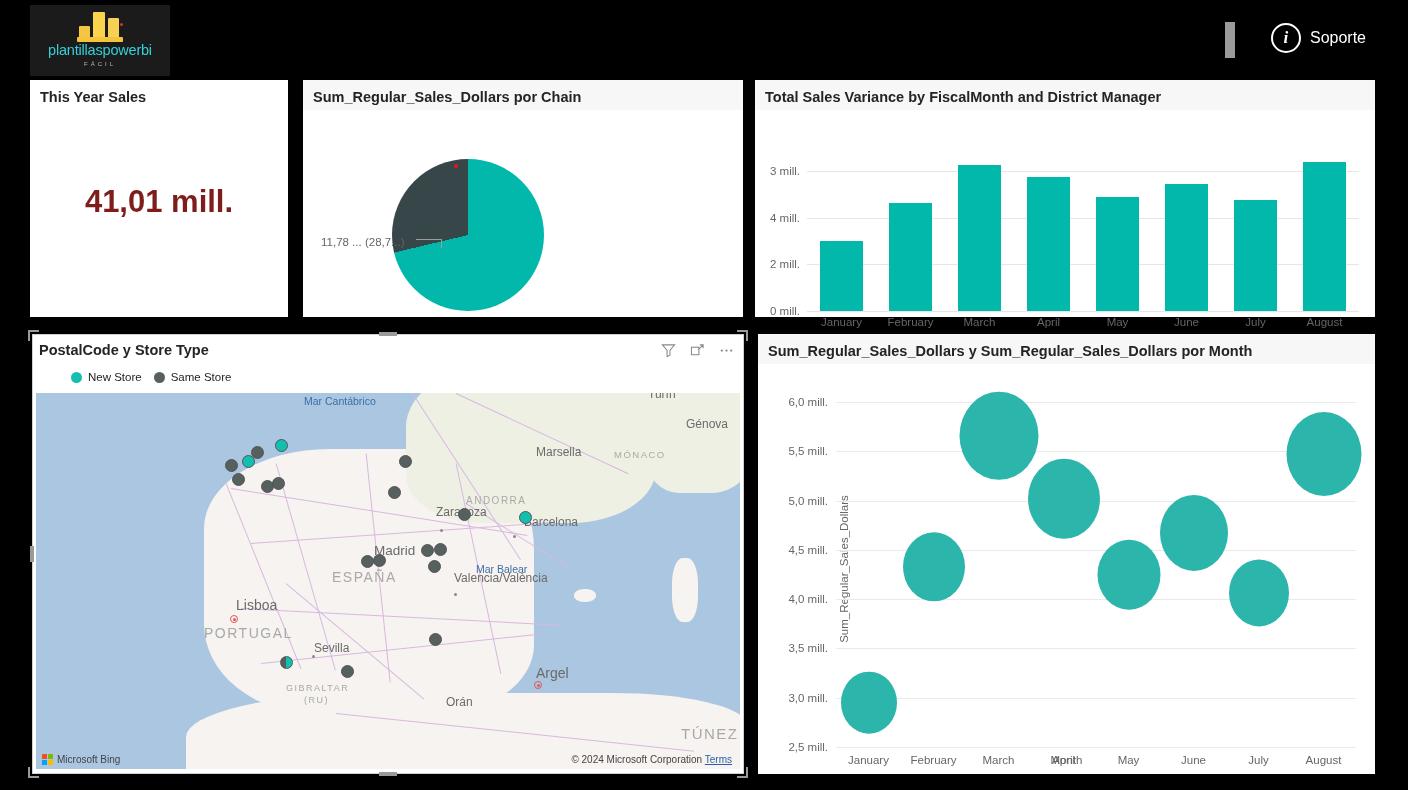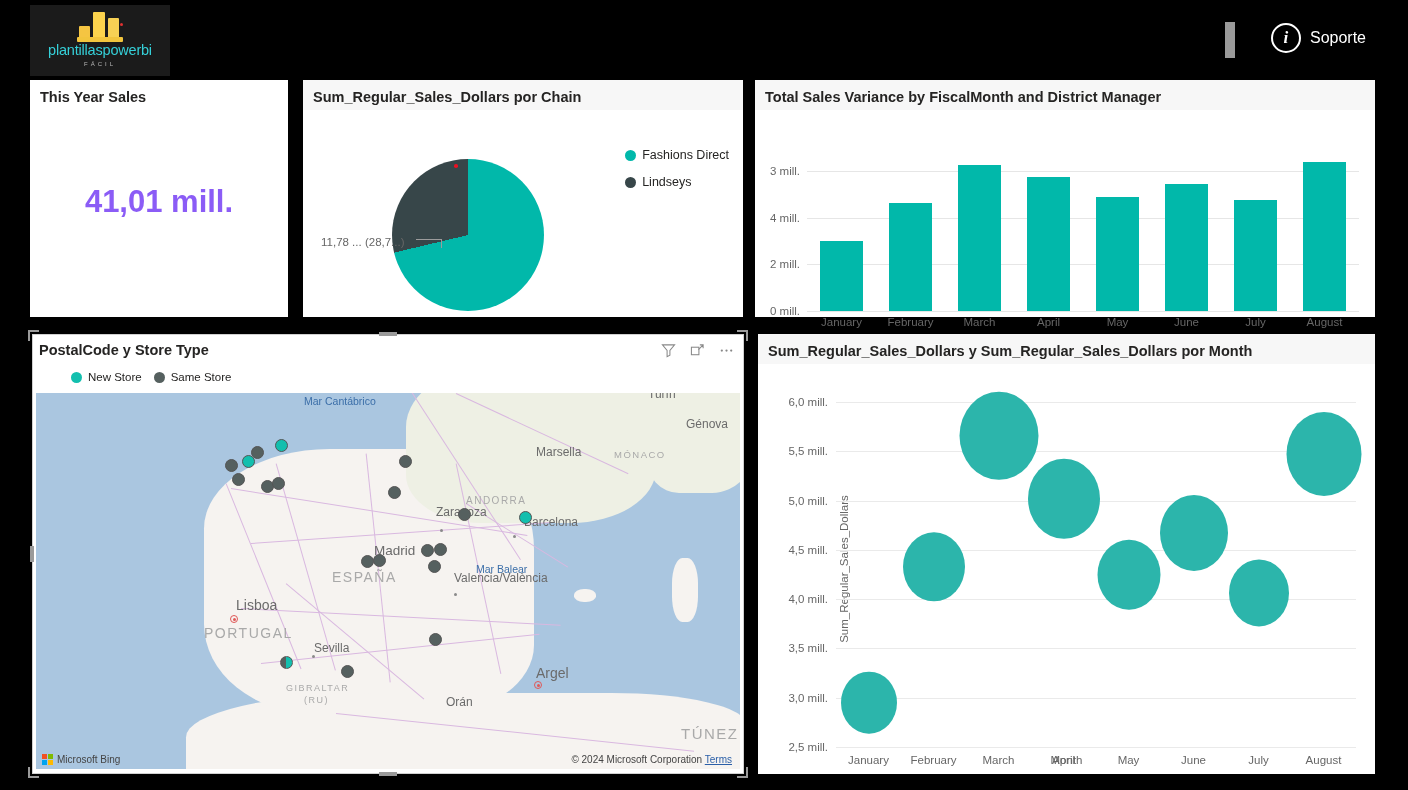--- a/index.html
+++ b/index.html
@@ -45,21 +45,21 @@
     font-size: 14.5px; font-weight: bold; color: #252423;
     padding: 9px 0 0 10px; background: #f7f7f7; height: 30px;
   }
   .panel-body { position: relative; background: #ffffff; }
 
   
   #card { left: 30px; top: 80px; width: 258px; height: 237px; }
   #card .panel-title { background: #ffffff; }
   .card-value {
     position: absolute; left: 0; top: 104px; width: 100%;
-    text-align: center; font-size: 31px; font-weight: bold; color: #8b5cf6;
+    text-align: center; font-size: 31px; font-weight: bold; color: #7f1d1d;
   }
 
   
   #pie-panel { left: 303px; top: 80px; width: 440px; height: 237px; }
   .pie-legend { position: absolute; right: 14px; top: 38px; }
   .legend-row { display: flex; align-items: center; gap: 6px; margin-bottom: 13px; }
   .legend-dot { width: 11px; height: 11px; border-radius: 50%; display: inline-block; }
   .legend-text { font-size: 12.5px; color: #252423; }
   .pie {
     position: absolute; left: 89px; top: 49px; width: 152px; height: 152px; border-radius: 50%;
@@ -174,30 +174,20 @@
 
   <div class="panel" id="pie-panel">
     <div class="panel-title">Sum_Regular_Sales_Dollars por Chain</div>
     <div class="panel-body" style="height:207px">
       <div class="pie"></div>
       <div class="pie-reddot"></div>
       <div class="leader leader-top"></div>
       <div class="leader leader-bot"></div>
       <div class="lbl-top">11,78 ... (28,7...)</div>
       <div class="lbl-bot">29,23 mill. (71,27%)</div>
-      <div class="pie-legend" id="pie-legend">
-          <div class="legend-row">
-            <span class="legend-dot" style="background:#01b8aa"></span>
-            <span class="legend-text">Fashions Direct</span>
-          </div>
-          <div class="legend-row">
-            <span class="legend-dot" style="background:#374649"></span>
-            <span class="legend-text">Lindseys</span>
-          </div>
-        </div>
     </div>
   </div>
 
   <div class="panel" id="bar-panel">
     <div class="panel-title">Total Sales Variance by FiscalMonth and District Manager</div>
     <div class="panel-body" style="height:207px">
       <div class="bar-plot" id="bar-plot">
           <div class="bar-grid" style="top: 163px;"></div>
           <div class="bar-axis-lbl" style="top: 163px;">0 mill.</div>
           <div class="bar-grid" style="top: 116.429px;"></div>

